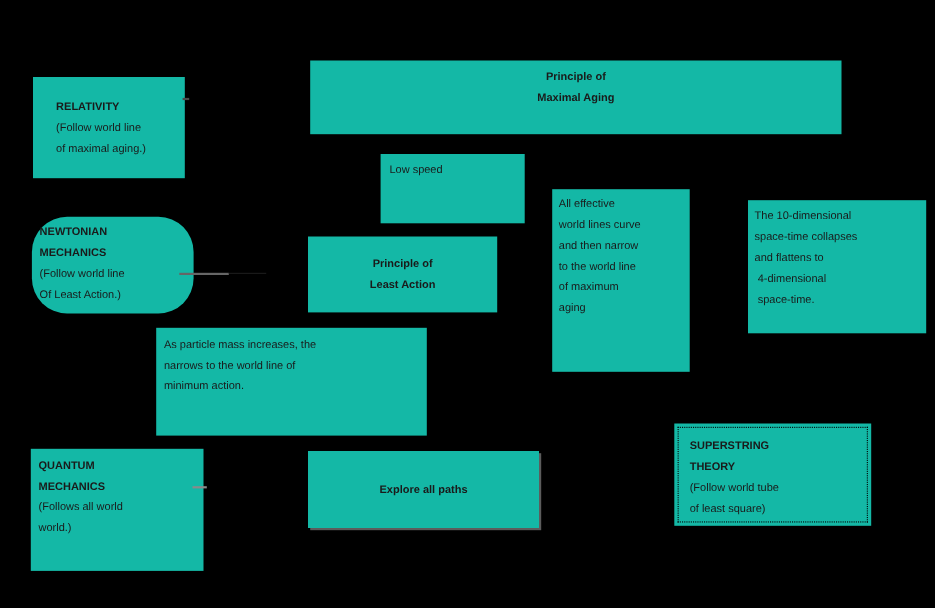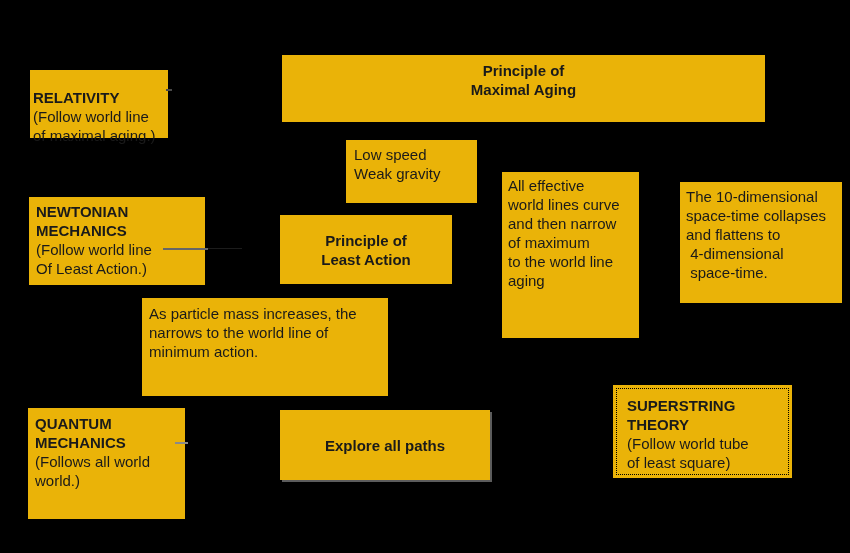--- a/index.html
+++ b/index.html
@@ -7,37 +7,37 @@
     position: relative;
     width: 850px;
     height: 553px;
     background: #000000;
     font-family: "Liberation Sans", "DejaVu Sans", sans-serif;
     color: #1a1a1a;
     overflow: hidden;
   }
   .box {
     position: absolute;
-    background: #eab308;
-    font-size: 15px;
+    background: #14b8a6;
+    font-size: 10px;
     line-height: 19px;
     box-sizing: border-box;
   }
   .line { white-space: pre; }
   .bold { font-weight: bold; }
   .center { text-align: center; }
   .vcenter { display: flex; flex-direction: column; justify-content: center; }
 
   
   .maximal-aging { left: 282px; top: 55px;  width: 483px; height: 67px;  padding-top: 6px; }
-  .relativity    { left: 30px;  top: 70px;  width: 138px; height: 68px;  padding: 18px 4px 0 3px; }
+  .relativity    { left: 30px;  top: 70px;  width: 138px; height: 92px;  padding: 18px 4px 0 21px; }
   .low-speed     { left: 346px; top: 140px; width: 131px; height: 63px;  padding: 5px 4px 0 8px; }
-  .all-effective { left: 502px; top: 172px; width: 137px; height: 166px; padding: 4px 2px 0 6px; }
+  .all-effective { left: 502px; top: 172px; width: 125px; height: 166px; padding: 4px 2px 0 6px; }
   .ten-dim       { left: 680px; top: 182px; width: 162px; height: 121px; padding: 5px 2px 0 6px; }
-  .newtonian     { left: 29px;  top: 197px; width: 176px; height: 88px;  padding: 5px 20px 0 7px; }
+  .newtonian     { left: 29px;  top: 197px; width: 147px; height: 88px;  padding: 5px 20px 0 7px; border-radius: 32px; }
   .least-action  { left: 280px; top: 215px; width: 172px; height: 69px; }
   .as-particle   { left: 126px; top: 298px; width: 246px; height: 98px;  padding: 6px 4px 0 7px; margin-left: 16px; }
   .superstring   { left: 613px; top: 385px; width: 179px; height: 93px;  padding: 11px 6px 0 14px;
                    outline: 1px dotted #000; outline-offset: -4px; }
   .quantum       { left: 28px;  top: 408px; width: 157px; height: 111px;  padding: 6px 4px 0 7px; }
   .explore       { left: 280px; top: 410px; width: 210px; height: 70px;
                    box-shadow: 2px 2px 0 0 #5c5c5c; }
 
   .connector { position: absolute; }
   .conn-relativity { left: 166px; top: 89px;  width: 6px;  height: 2px; background: #4a4a4a; }
@@ -56,29 +56,28 @@
   </div>
 
   <div class="box relativity">
     <div class="line bold">RELATIVITY</div>
     <div class="line">(Follow world line</div>
     <div class="line">of maximal aging.)</div>
   </div>
 
   <div class="box low-speed">
     <div class="line">Low speed</div>
-    <div class="line">Weak gravity</div>
   </div>
 
   <div class="box all-effective">
     <div class="line">All effective</div>
     <div class="line">world lines curve</div>
     <div class="line">and then narrow</div>
+    <div class="line">to the world line</div>
     <div class="line">of maximum</div>
-    <div class="line">to the world line</div>
     <div class="line">aging</div>
   </div>
 
   <div class="box ten-dim">
     <div class="line">The 10-dimensional</div>
     <div class="line">space-time collapses</div>
     <div class="line">and flattens to</div>
     <div class="line"> 4-dimensional</div>
     <div class="line"> space-time.</div>
   </div>

